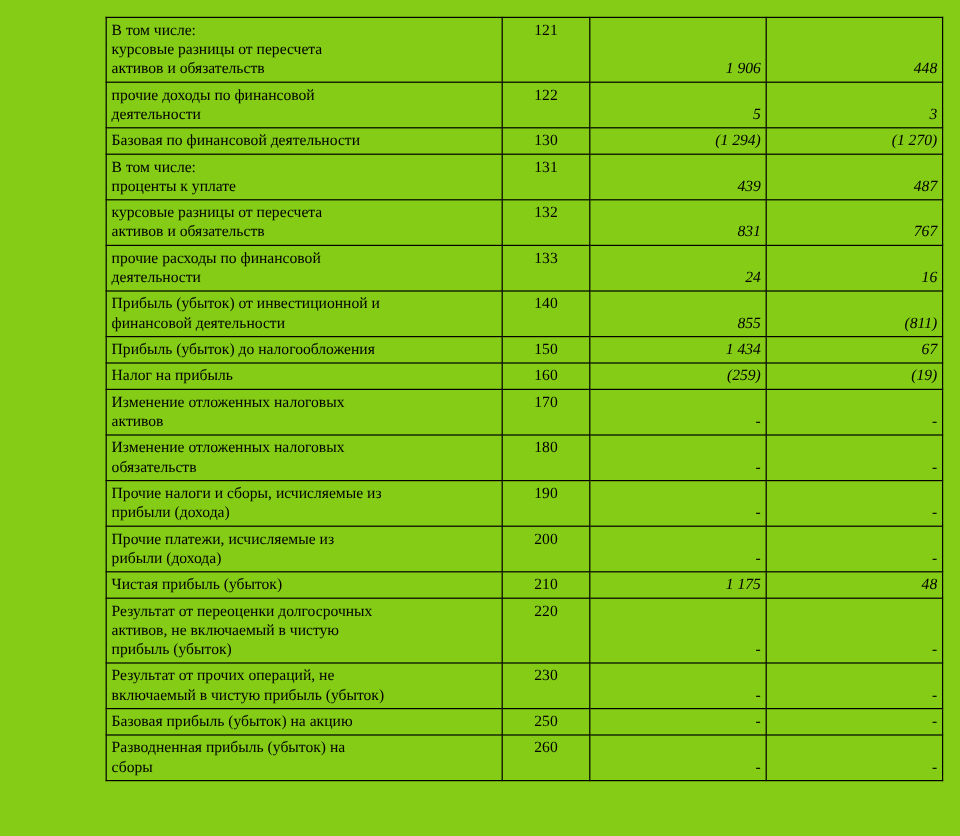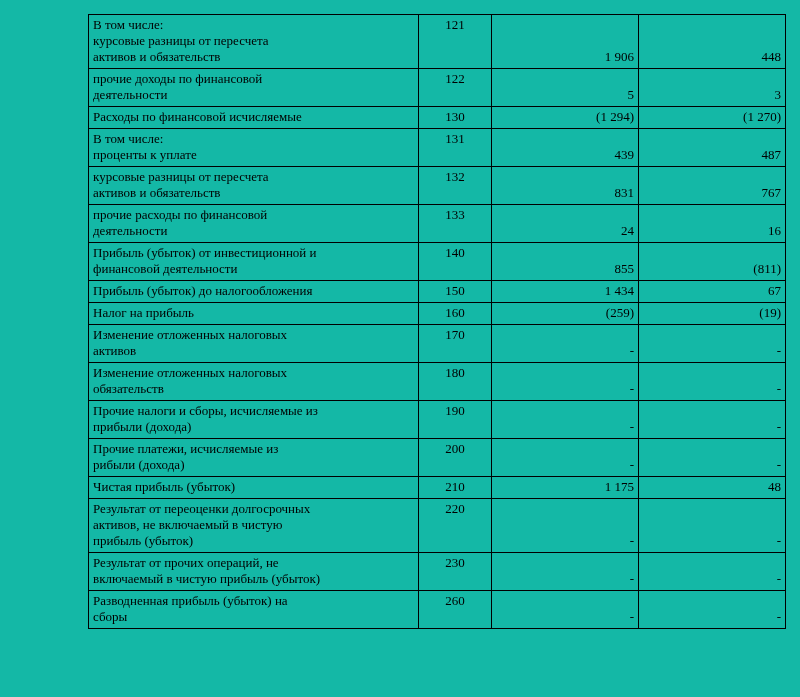--- a/index.html
+++ b/index.html
@@ -4,21 +4,21 @@
 <style>
   * { box-sizing: border-box; margin: 0; padding: 0; }
   html, body { background: #ffffff; }
   body {
     width: 800px;
     height: 697px;
     font-family: "Liberation Serif", serif;
     color: #000;
     position: relative;
   }
-  .sheet { position: absolute; inset: 0; background: #14b8a6; }
+  .sheet { position: absolute; inset: 0; background: #84cc16; }
 
   table.fin {
     border-collapse: collapse;
     table-layout: fixed;
     width: 696px;
     margin: 14px 0 0 88px;
   }
   table.fin td {
     border: 1px solid #000;
     font-size: 13px;
@@ -34,20 +34,21 @@
   td.code {
     width: 73px;
     vertical-align: top;
     text-align: center;
   }
   td.val {
     width: 147px;
     vertical-align: bottom;
     text-align: right;
     padding-right: 7px;
+    font-style: italic;
   }
 </style>
 </head>
 <body>
 
 <div class="sheet">
 
   <table class="fin">
     <tbody id="table-body">
     <tr>
@@ -61,21 +62,21 @@
 
     <tr>
       <td class="desc">прочие доходы по финансовой
 деятельности</td>
       <td class="code">122</td>
       <td class="val">5</td>
       <td class="val">3</td>
     </tr>
 
     <tr>
-      <td class="desc">Расходы по финансовой исчисляемые</td>
+      <td class="desc">Базовая по финансовой деятельности</td>
       <td class="code">130</td>
       <td class="val">(1 294)</td>
       <td class="val">(1 270)</td>
     </tr>
 
     <tr>
       <td class="desc">В том числе:
 проценты к уплате</td>
       <td class="code">131</td>
       <td class="val">439</td>
@@ -170,20 +171,26 @@
 
     <tr>
       <td class="desc">Результат от прочих операций, не
 включаемый в чистую прибыль (убыток)</td>
       <td class="code">230</td>
       <td class="val">-</td>
       <td class="val">-</td>
     </tr>
 
 
+    <tr>
+      <td class="desc">Базовая прибыль (убыток) на акцию</td>
+      <td class="code">250</td>
+      <td class="val">-</td>
+      <td class="val">-</td>
+    </tr>
 
     <tr>
       <td class="desc">Разводненная прибыль (убыток) на
 сборы</td>
       <td class="code">260</td>
       <td class="val">-</td>
       <td class="val">-</td>
     </tr>
   </tbody>
   </table>

